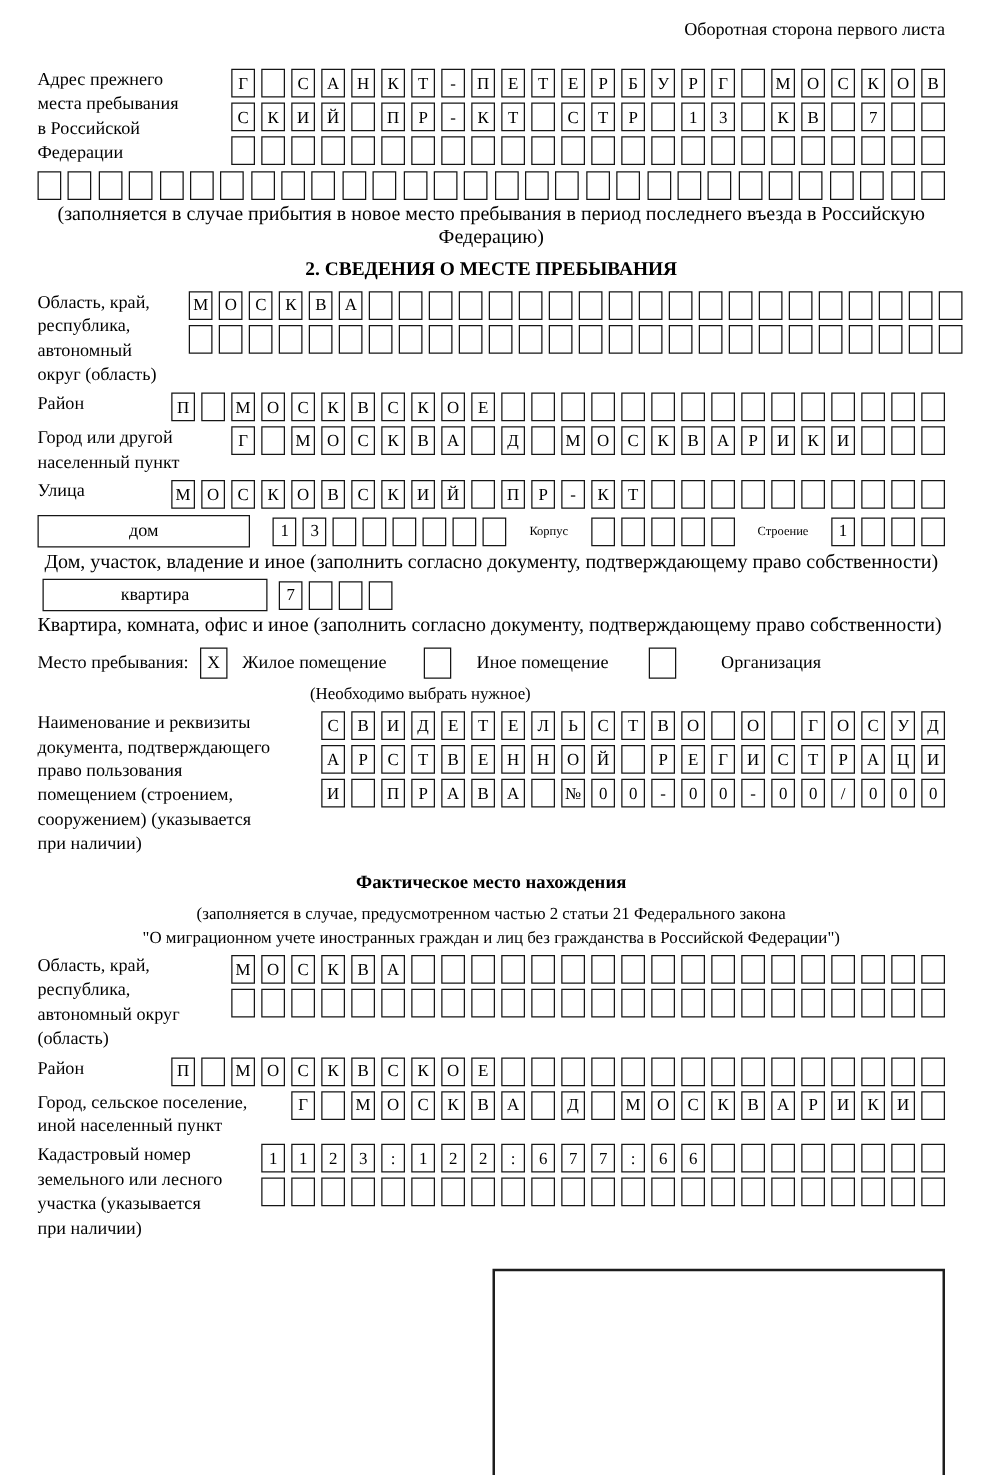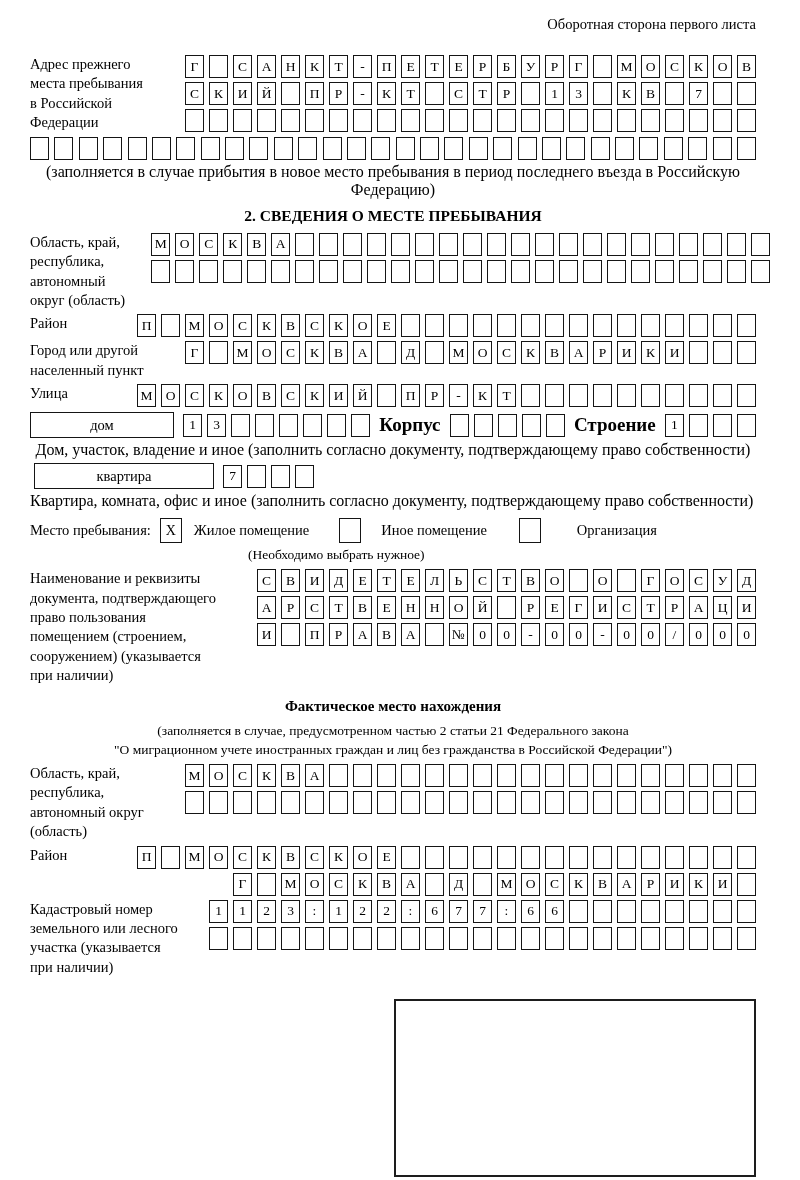--- a/index.html
+++ b/index.html
@@ -27,24 +27,24 @@
   .sec-title { text-align:center; font-weight:bold; font-size:15.5px; margin:8px 0 8px; }
   .sub-title { text-align:center; font-weight:bold; font-size:15px; margin:12px 0 6px; }
   .note-center { text-align:center; font-size:13.5px; line-height:1.45; white-space:pre-line; margin-bottom:4px; }
   .row-line { display:flex; align-items:flex-start; margin-top:4px; } .mt4 { margin-top:4px; } .mt6 { margin-top:6px; }
   .wbox {
     flex:none; border:1.6px solid #151515; height:26px;
     display:flex; align-items:center; justify-content:center;
     font-size:14.5px;
   }
   .houseline { display:flex; align-items:center; justify-content:space-between; margin:5px 0 2px; }
-  .house-type { width:144px; }
+  .house-type { width:170px; }
   .apt-line { display:flex; align-items:center; gap:9px; margin:4px 0 2px; padding-left:4px; }
   .apt-type { width:180px; }
-  .inline-lbl { flex:none; font-size:19px;font-weight:bold; }
+  .inline-lbl { flex:none; font-size:10px; }
   .stayline { display:flex; align-items:center; margin-top:8px; }
   .stayline .cbox { width:22px; height:25px; font-size:14px; }
   .stay-note { font-size:13.5px; margin:4px 0 2px 218px; }
   .stamp-row { display:flex; justify-content:flex-end; margin-top:22px; }
   .stamp-box { width:362px; height:178px; border:2px solid #1d1d1d; background:#fff; }
   .stamp-caption {
     width:396px; margin-left:auto; margin-top:4px;
     text-align:center; font-size:13.5px; line-height:1.45; white-space:pre-line;
   }
   .doc-lbl { max-width:212px; }
@@ -559,20 +559,22 @@
       <span class="cbox"></span>
       <span class="cbox"></span>
       <span class="cbox"></span>
       <span class="cbox"></span>
       <span class="cbox"></span>
       <span class="cbox"></span>
     </div>
 </div>
 
 <div class="row-line">
+  <div class="lbl">Город, сельское поселение,
+иной населенный пункт</div>
   <div class="boxes">
       <span class="cbox">Г</span>
       <span class="cbox"></span>
       <span class="cbox">М</span>
       <span class="cbox">О</span>
       <span class="cbox">С</span>
       <span class="cbox">К</span>
       <span class="cbox">В</span>
       <span class="cbox">А</span>
       <span class="cbox"></span>

